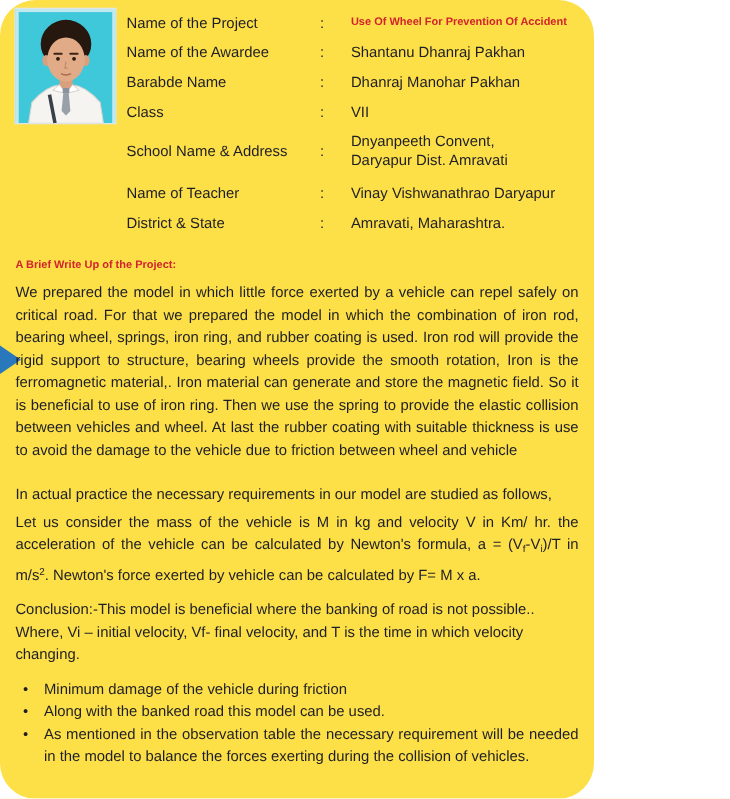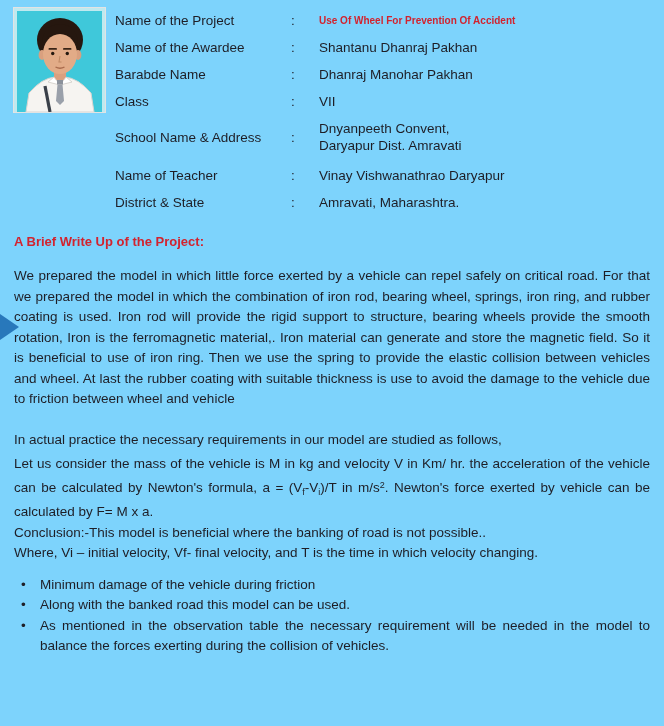--- a/index.html
+++ b/index.html
@@ -1,23 +1,24 @@
 <!DOCTYPE html>
 <html><head>
 <meta charset="utf-8">
 <style>
   * { margin:0; padding:0; box-sizing:border-box; }
   html,body { background:#ffffff; }
   .page {
     position:relative;
-    width:664px; height:726px;
-    background:#7dd3fc;
+    width:540px; height:726px;
+    background:#fde047;
     font-family:"Liberation Sans", sans-serif;
     color:#1e1e26;
     overflow:hidden;
+    border-radius:32px;
   }
 
   
   .info {
     position:absolute; left:14px; top:8px; right:10px;
     display:flex;
   }
   .photo-frame {
     flex:0 0 91px; width:91px; height:104px;
     margin-right:10px;
@@ -33,30 +34,30 @@
   .row .lbl   { width:176px; flex:0 0 176px; }
   .row .colon { width:28px;  flex:0 0 28px; text-align:left; }
   .row .val   { flex:1; }
   .row .val.multiline { white-space:pre-line; }
   .row .val.red { color:#d2232e; font-weight:bold; font-size:10px; }
   .row.gap-lg { margin-bottom:13px;align-items:center; }
 
   
   .body-block { position:absolute; left:14px; right:14px; top:233px; }
   .heading {
-    color:#d2232e; font-weight:bold; font-size:13px; line-height:18px;
-    margin-bottom:15px;
+    color:#d2232e; font-weight:bold; font-size:10px; line-height:18px;
+    margin-bottom:5px;
   }
   .para {
     font-size:13.5px; line-height:20.5px;
     text-align:justify;
   }
   .p1 { margin-bottom:20px; }
   .p2 { margin-bottom:4px; text-align:left; }
-  .p3 { }
+  .p3 { margin-bottom:11px; }
   .p4 { margin-bottom:11px; text-align:left; }
   .p5 { margin-bottom:0; text-align:left; }
   sub { font-size:9px; vertical-align:-3px; }
   sup { font-size:9px; vertical-align:4px; }
 
   ul.bullets { list-style:none; }
   ul.bullets li {
     display:flex;
     font-size:13.5px; line-height:20.5px;
     text-align:justify;

